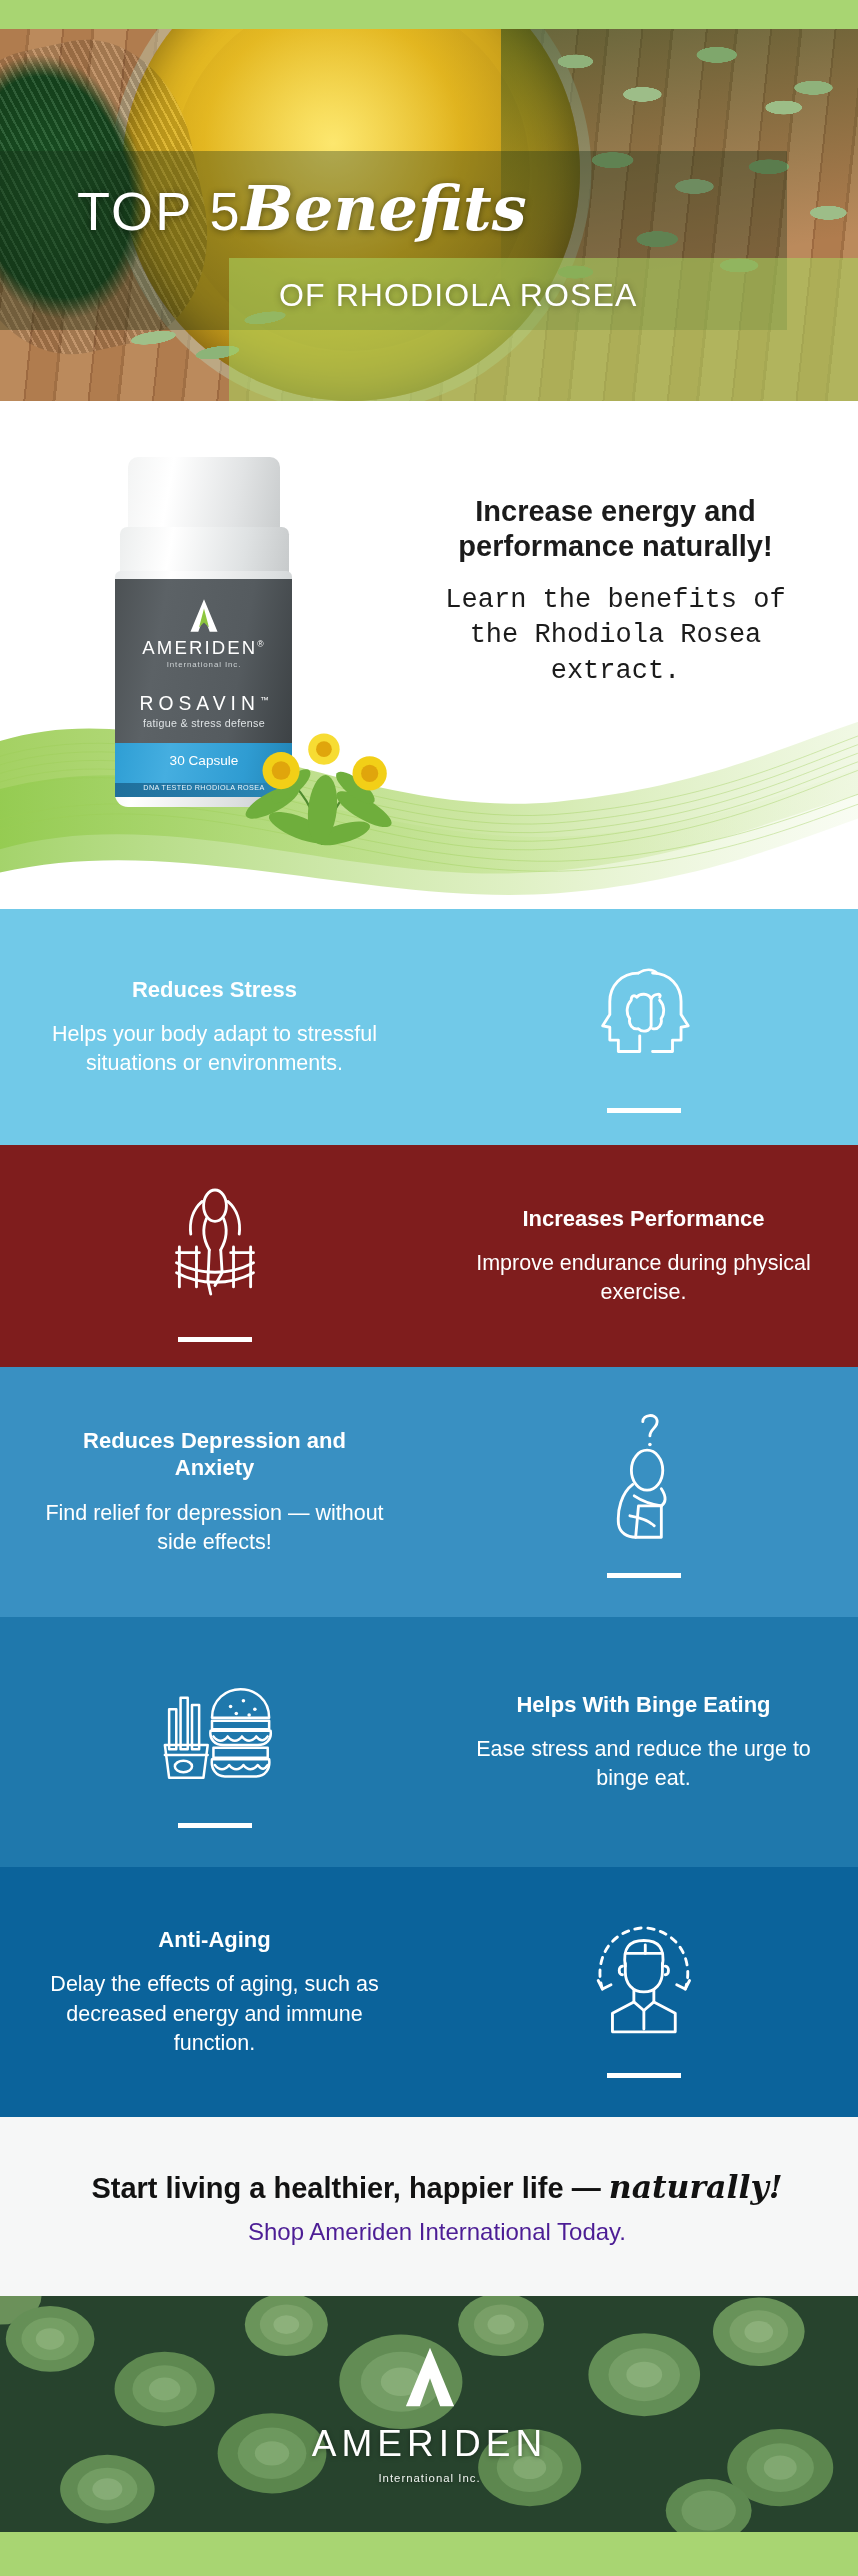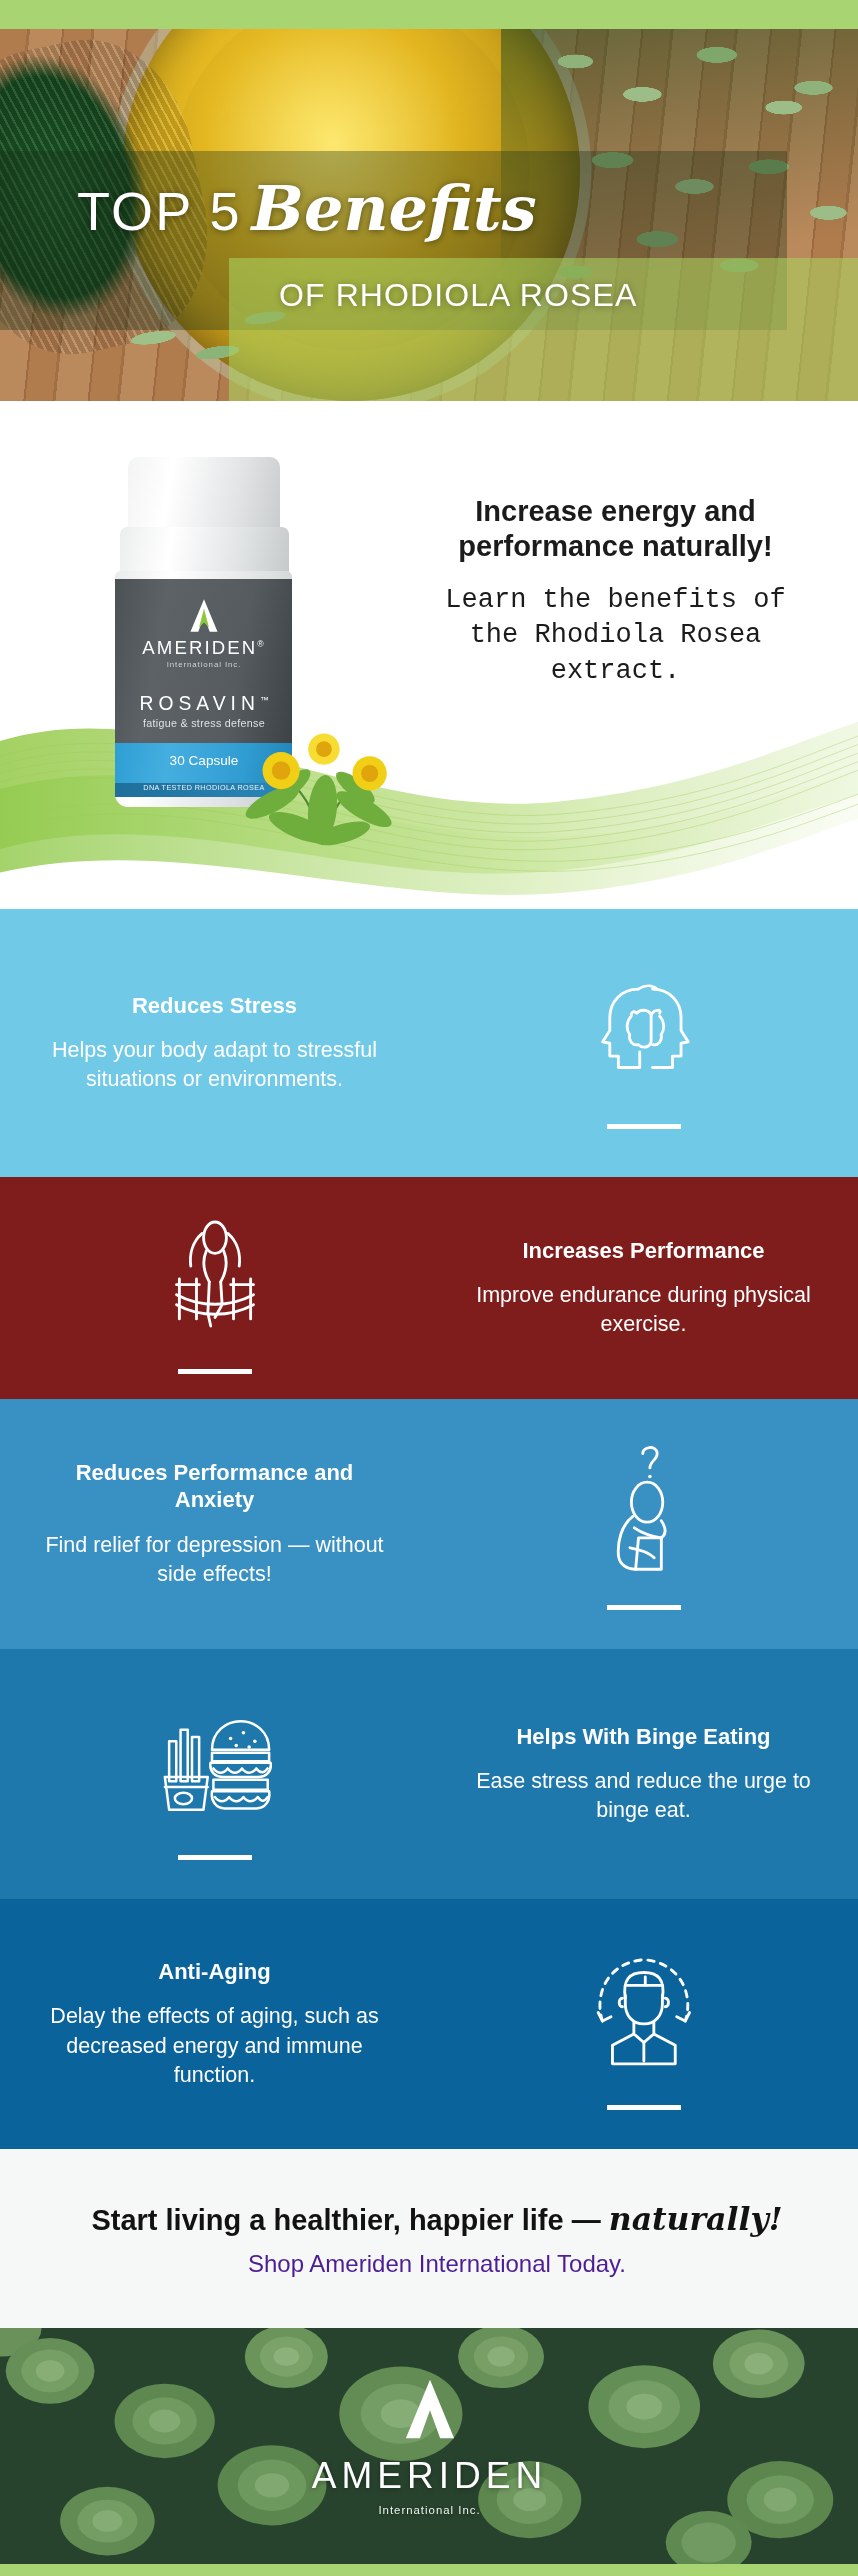--- a/index.html
+++ b/index.html
@@ -85,21 +85,21 @@
   }
   .hero-title-wrap{ position:absolute; left:0; top:0; width:859px; height:372px; }
   .title-line1{
     position:absolute; left:77px; top:143px;
     font-size:54px; letter-spacing:2.1px; color:#ffffff; font-weight:400;
     text-shadow:0 1.4px 7.2px rgba(0,0,0,.45);
     white-space:nowrap;
   }
   .title-line1 .script{
     font-family:"DejaVu Serif", serif; font-style:italic; font-weight:700;
-    font-size:62px; letter-spacing:0px; margin-left:10px;
+    font-size:62px; letter-spacing:0px; 
   }
   .title-line2{
     position:absolute; left:279px; top:248px;
     font-size:32px; letter-spacing:1.1px; color:#ffffff; font-weight:400;
     text-shadow:0 1.4px 7.2px rgba(0,0,0,.35);
     white-space:nowrap;
   }
 
   
   .intro{ position:relative; width:859px; height:508px; background:#ffffff; overflow:hidden; }
@@ -317,21 +317,21 @@
       </g>
     </svg>
   </div>
 
   <div class="intro-copy">
     <div class="intro-h">Increase energy and performance naturally!</div>
     <div class="intro-p">Learn the benefits of the Rhodiola Rosea extract.</div>
   </div>
 </section>
 
-<section class="benefit" id="b1" style="height: 268px; background: rgb(113, 201, 232);">
+<section class="benefit" id="b1" style="height: 236px; background: rgb(113, 201, 232);">
   <div class="col-text">
     <div class="b-title">Reduces Stress</div>
     <div class="b-desc">Helps your body adapt to stressful situations or environments.</div>
   </div>
   <div class="col-icon">
     <div class="icon-box">
       <svg width="114" height="114" viewBox="0 0 160 160" fill="none" stroke="#ffffff" stroke-width="4" stroke-linecap="round" stroke-linejoin="round">
         <path d="M72 24 C48 24 32 42 32 64 L32 82 L22 98 L32 100 L32 118 L44 118 L44 134 L74 134 L74 112"></path>
         <path d="M92 24 C116 24 132 42 132 64 L132 82 L142 98 L132 100 L132 118 L120 118 L120 134 L92 134"></path>
         <path d="M72 24 C82 18 92 18 98 24"></path>
@@ -364,21 +364,21 @@
     <div class="icon-rule"></div>
   </div>
   <div class="col-text">
     <div class="b-title">Increases Performance</div>
     <div class="b-desc">Improve endurance during physical exercise.</div>
   </div>
 </section>
 
 <section class="benefit" id="b3" style="height: 250px; background: rgb(57, 144, 194);">
   <div class="col-text">
-    <div class="b-title">Reduces Performance and Anxiety</div>
+    <div class="b-title">Reduces Depression and Anxiety</div>
     <div class="b-desc">Find relief for depression — without side effects!</div>
   </div>
   <div class="col-icon">
     <div class="icon-box">
       <svg width="107" height="136" viewBox="0 0 150 190" fill="none" stroke="#ffffff" stroke-width="4" stroke-linecap="round" stroke-linejoin="round">
         <path d="M74 16 C74 6 92 4 94 14 C96 24 84 26 84 36"></path>
         <circle cx="84" cy="48" r="2.5" fill="#ffffff" stroke="none"></circle>
         <ellipse cx="80" cy="84" rx="22" ry="28"></ellipse>
         <path d="M60 104 C44 116 38 140 40 160 C42 172 52 178 64 178"></path>
         <path d="M64 178 L100 178 L100 134 L68 134 Z"></path>

